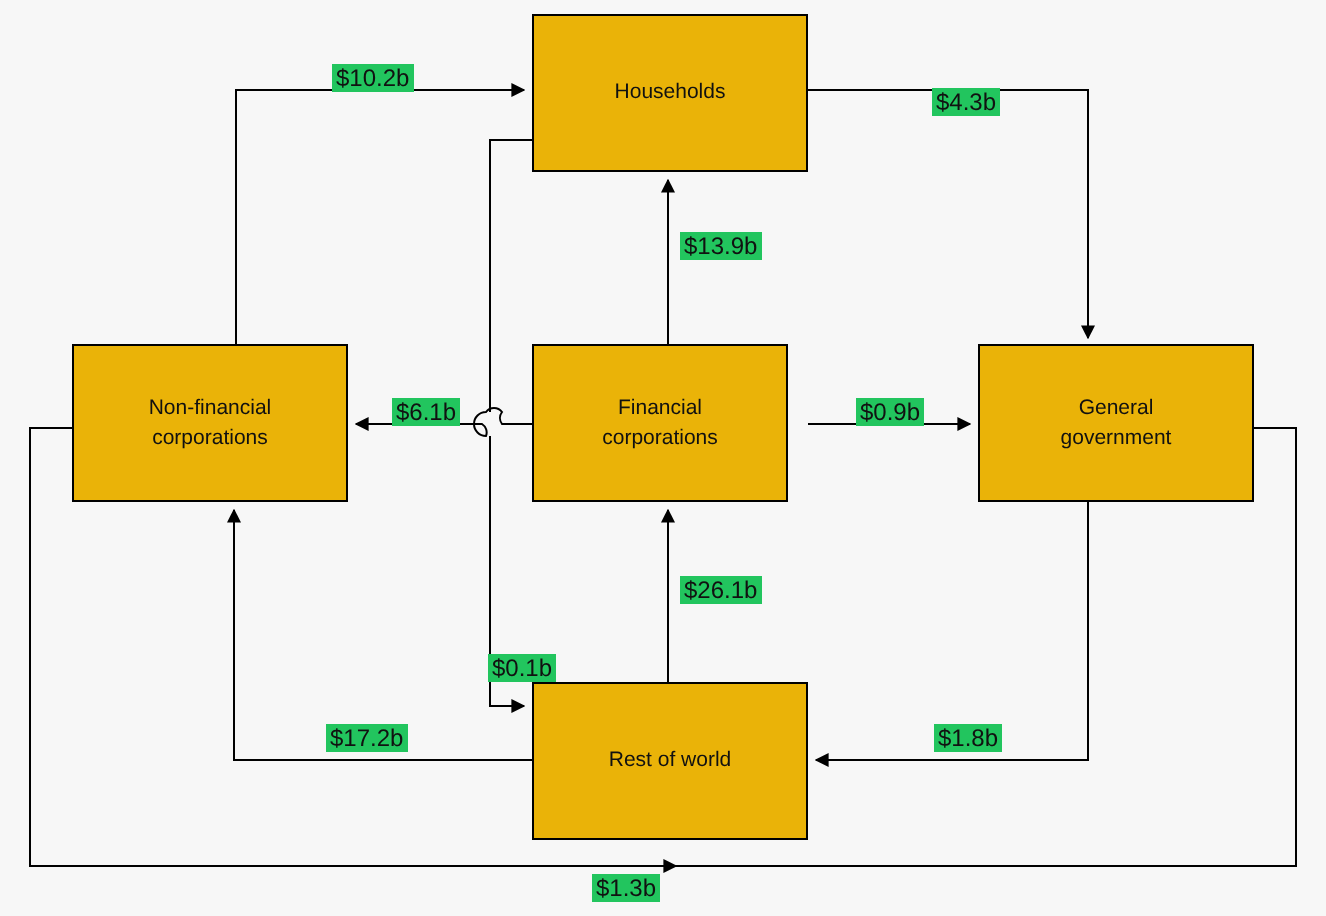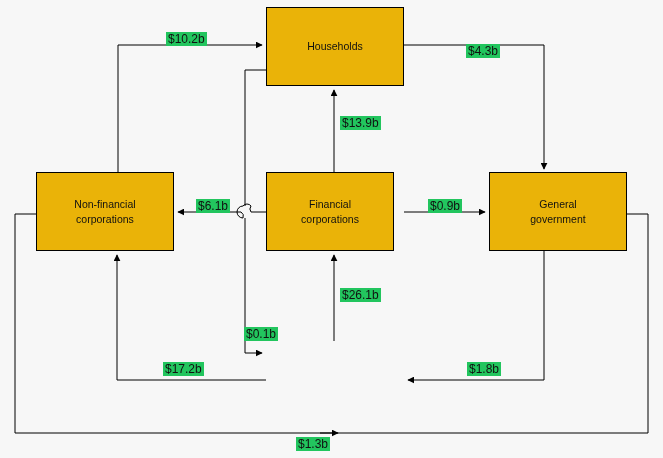--- a/index.html
+++ b/index.html
@@ -83,20 +83,23 @@
   <div class="node-box" style="left:266px;top:172px;width:128px;height:79px;">
     <span class="node-label">Financial
 corporations</span>
   </div>
 
   <div class="node-box" style="left:489px;top:172px;width:138px;height:79px;">
     <span class="node-label">General
 government</span>
   </div>
 
+  <div class="node-box" style="left:266px;top:341px;width:138px;height:79px;">
+    <span class="node-label">Rest of world</span>
+  </div>
 
   <div class="edge-label" style="left:166px;top:32px;">$10.2b</div>
 
   <div class="edge-label" style="left:466px;top:44px;">$4.3b</div>
 
   <div class="edge-label" style="left:340px;top:116px;">$13.9b</div>
 
   <div class="edge-label" style="left:196px;top:199px;">$6.1b</div>
 
   <div class="edge-label" style="left:428px;top:199px;">$0.9b</div>

